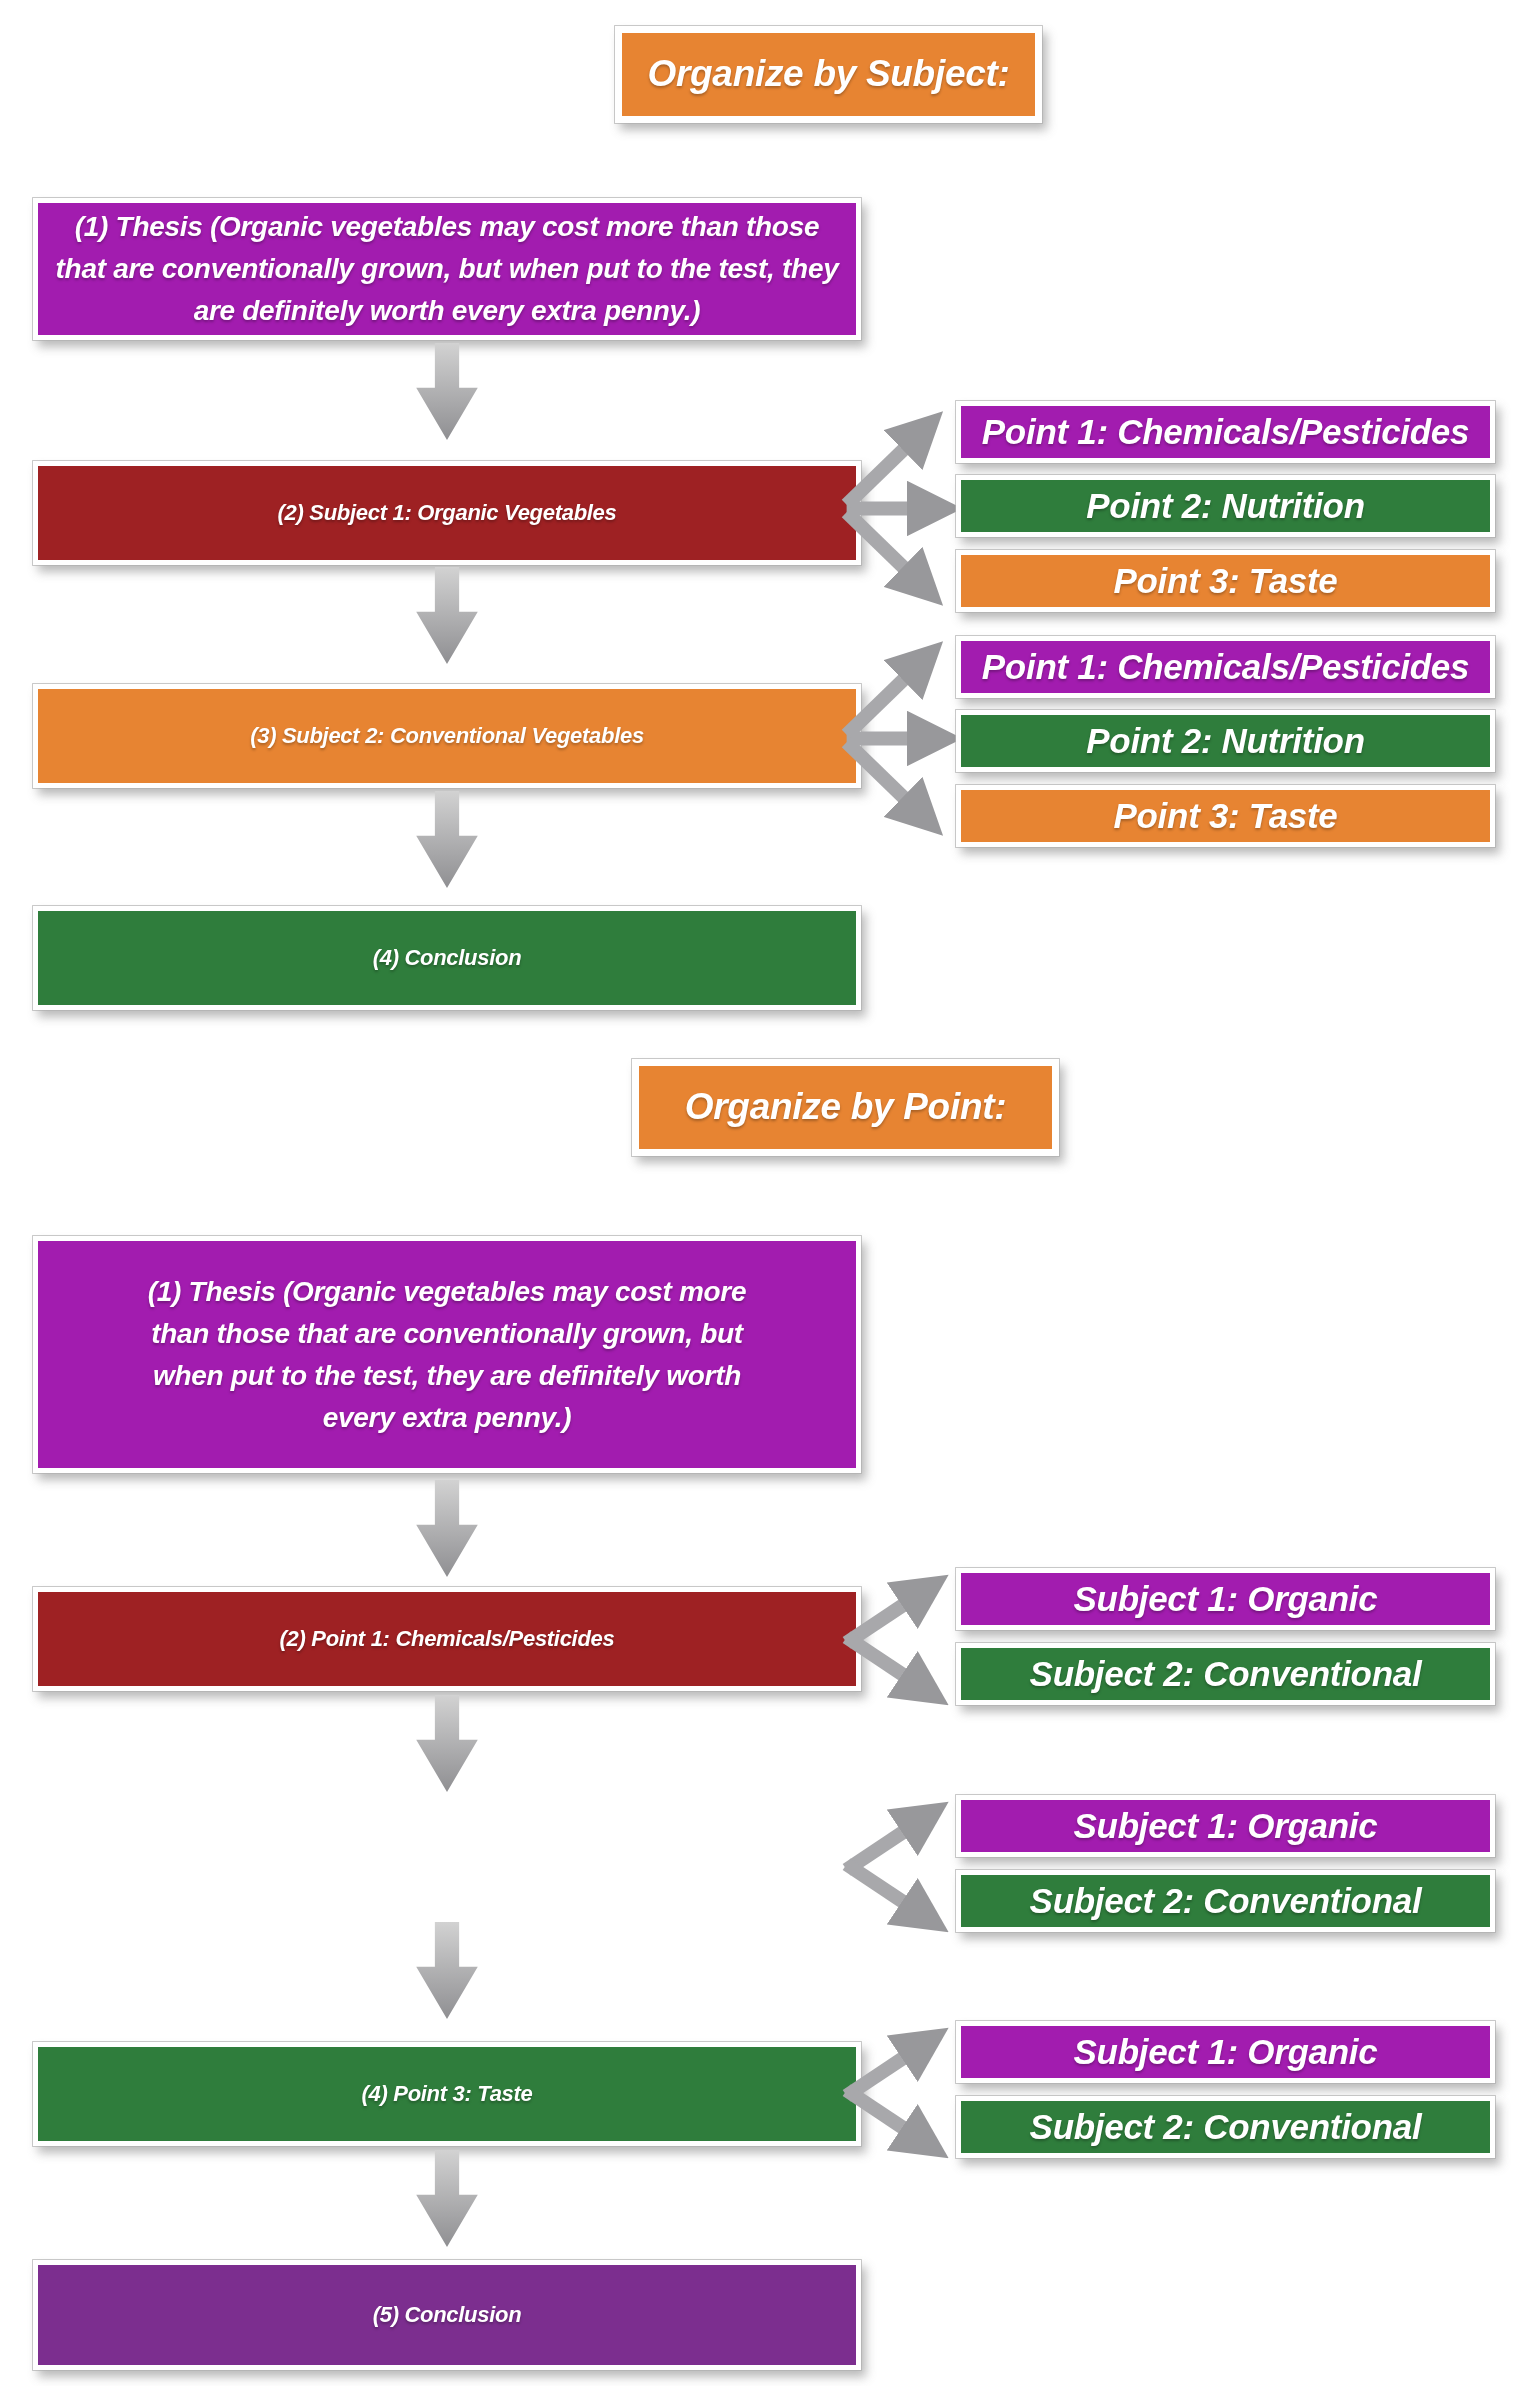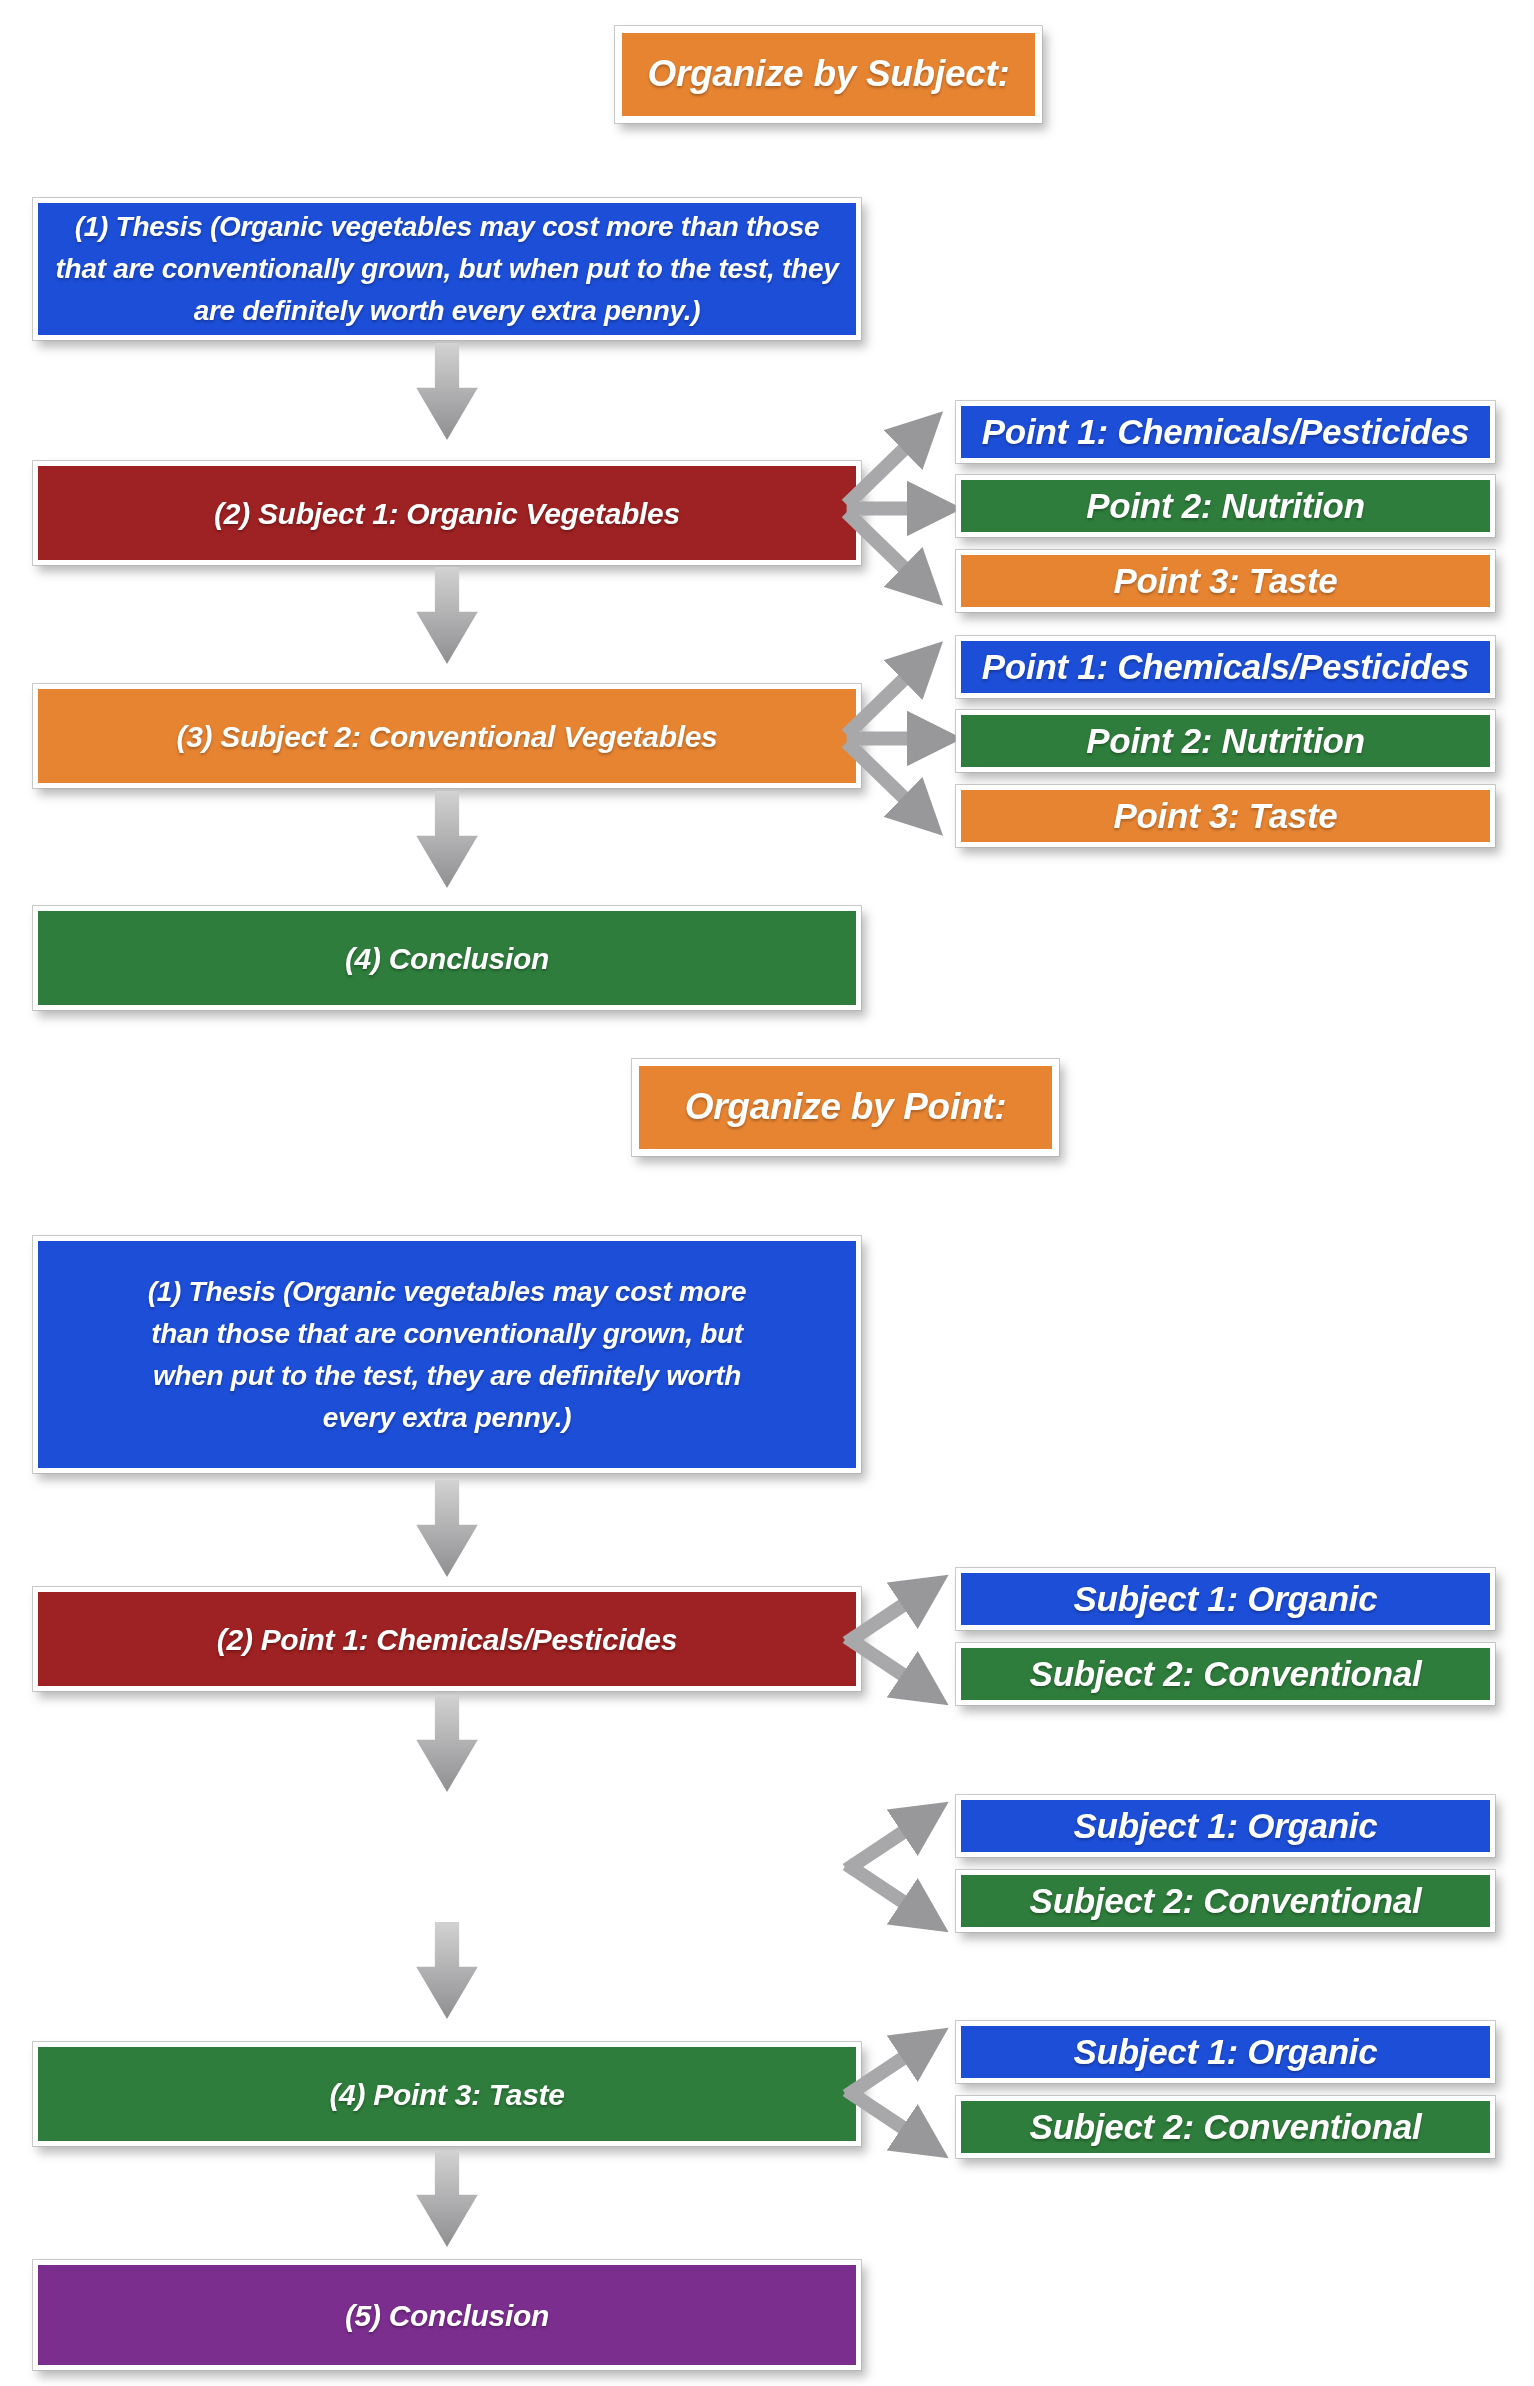--- a/index.html
+++ b/index.html
@@ -9,24 +9,24 @@
   }
   .node{
     position:absolute;display:flex;align-items:center;justify-content:center;
     text-align:center;color:#ffffff;font-weight:bold;box-sizing:border-box;
     border:5.6px solid #ffffff;
     box-shadow:0 0 0 0.9px rgba(175,175,175,.75), 4.7px 6.5px 9.3px rgba(105,105,105,.45);
     text-shadow:0 1.9px 2.8px rgba(0,0,0,.28);
     letter-spacing:-0.3px;line-height:1.3;font-style:italic;
   }
   .title{border-width:7.5px;font-size:37px;}
-  .lg{font-size:30px;}
+  .lg{font-size:22px;}
   .sm{font-size:35px;}
   .thesis-text{display:block;font-size:28px;line-height:1.5;}
-  .slate{background:#1d4ed8;}
+  .slate{background:#a21caf;}
   .red{background:#9e2123;}
   .green{background:#2f7d3c;}
   .orange{background:#e78432;}
   .purple{background:#7c2e8f;text-align:center;}
   .arrow{position:absolute;}
   .arrow svg{overflow:visible;display:block;}
 
   
   #title1{left:615px;top:26px;width:427px;height:97px;}
   #thesis1{left:33px;top:198px;width:828px;height:142px;}

